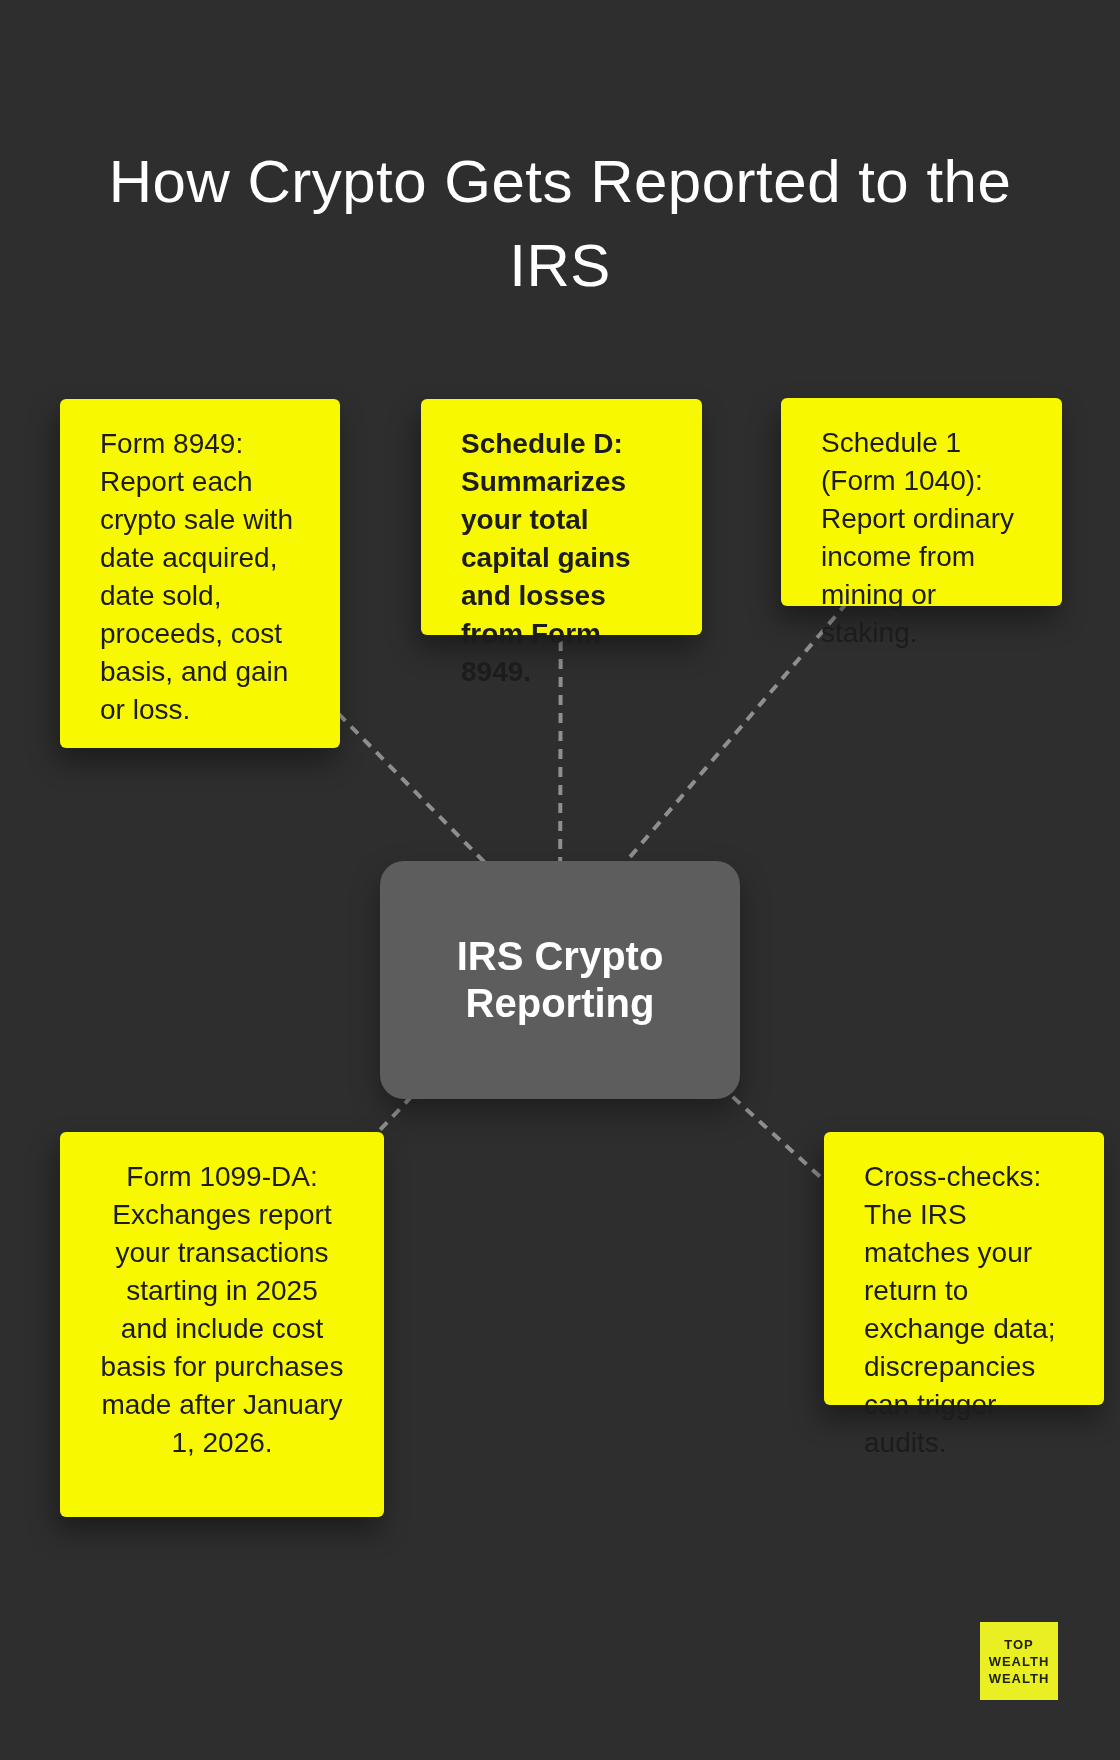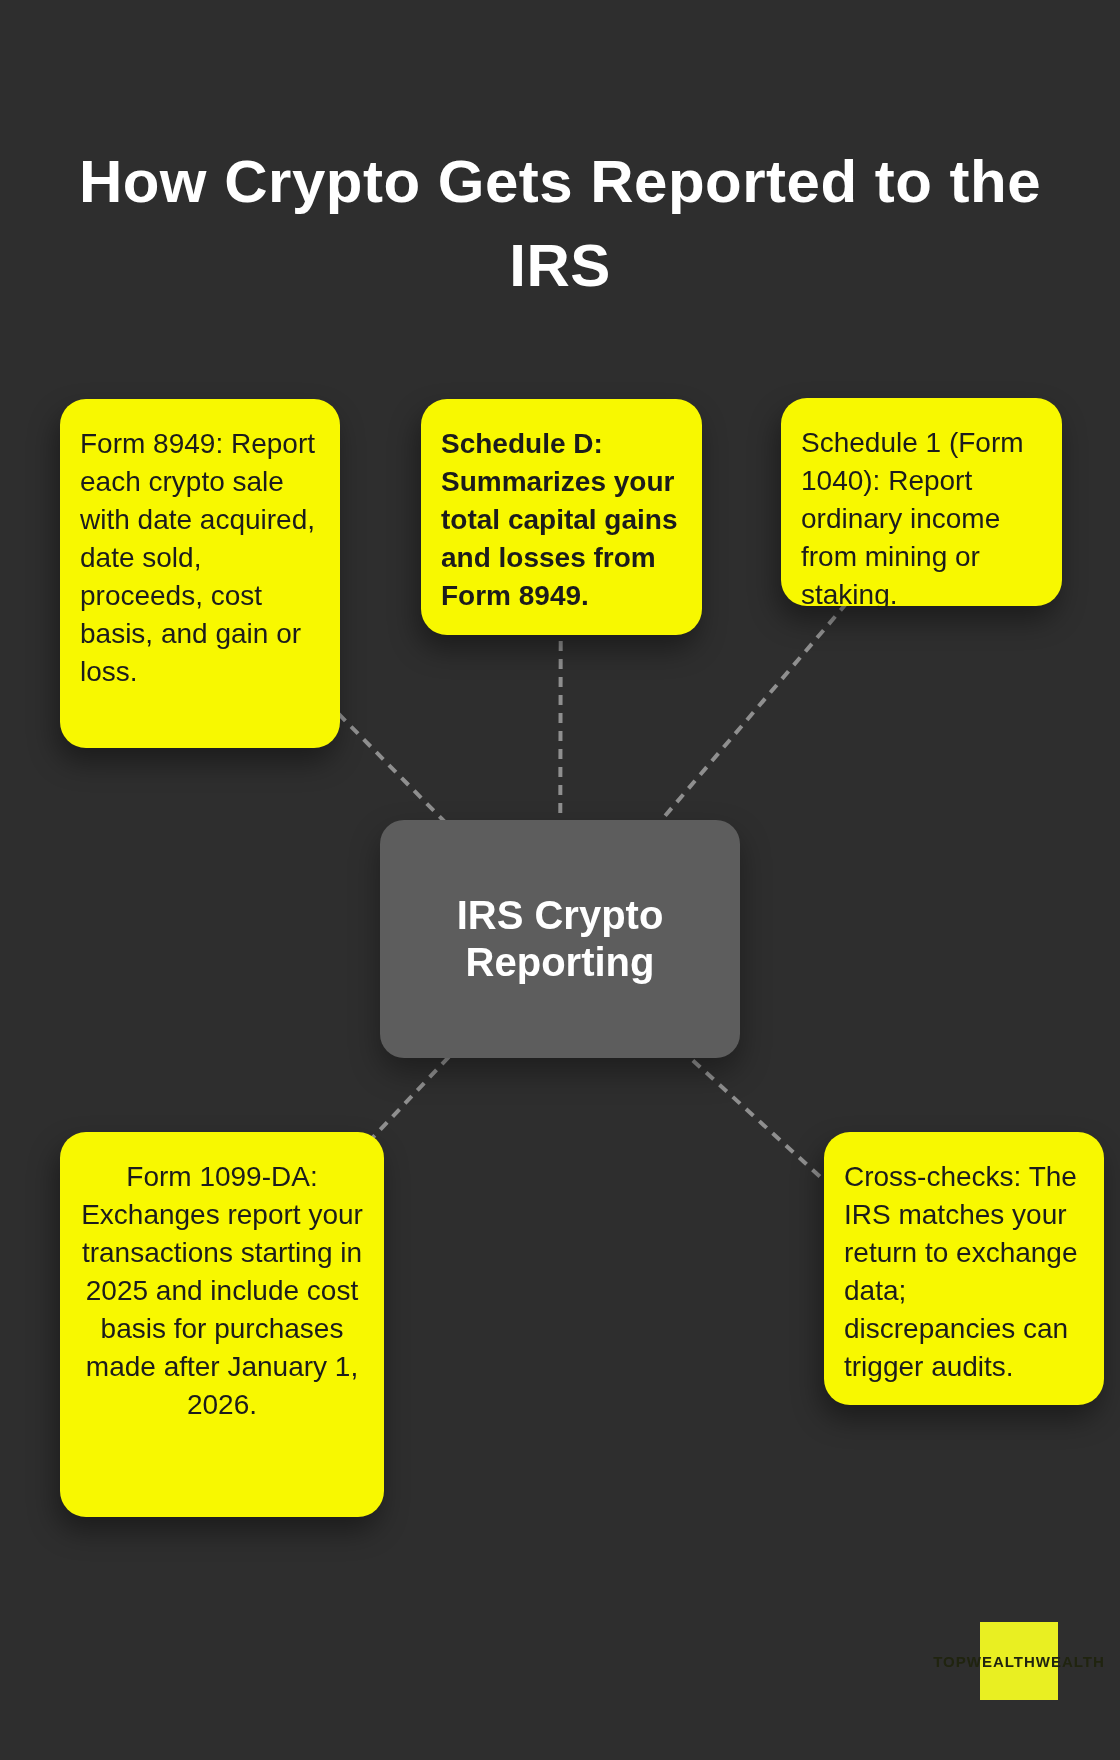--- a/index.html
+++ b/index.html
@@ -21,72 +21,72 @@
     background:var(--bg);
     overflow:hidden;
     margin:0 auto;
   }
   .title{
     position:absolute;
     top:100px;left:60px;width:1000px;
     text-align:center;
     color:var(--title-text);
     font-size:60px;
-    font-weight:700;
+    font-weight:400;
     line-height:84px;
     letter-spacing:0.5px;
   }
   .connectors{
     position:absolute;inset:0;
     width:1120px;height:1760px;
   }
   .connectors line{
     stroke:var(--connector);
     stroke-width:4;
     stroke-dasharray:10 8;
   }
   .card{
     position:absolute;
     background:var(--card-yellow);
-    border-radius:26px;
+    border-radius:6px;
     box-sizing:border-box;
-    padding:26px 20px;
+    padding:26px 40px;
     color:var(--card-text);
     font-size:28px;
     line-height:38px;
     box-shadow:-4px 14px 28px rgba(0,0,0,0.40);
   }
   .card-1{left:60px;top:399px;width:280px;height:349px;}
   .card-2{left:421px;top:399px;width:281px;height:236px;font-weight:bold;}
   .card-3{left:781px;top:398px;width:281px;height:208px;}
   .card-4{left:60px;top:1132px;width:324px;height:385px;text-align:center;}
   .card-5{left:824px;top:1132px;width:280px;height:273px;}
   .center-node{
     position:absolute;
-    left:380px;top:820px;width:360px;height:238px;
+    left:380px;top:861px;width:360px;height:238px;
     background:var(--node-gray);
     border-radius:24px;
     display:flex;align-items:center;justify-content:center;
     text-align:center;
     color:var(--node-text);
     font-size:40px;
     font-weight:700;
     line-height:47px;
     box-shadow:0 14px 30px rgba(0,0,0,0.35);
     padding:0 40px;
     box-sizing:border-box;
   }
   .logo{
     position:absolute;
     left:980px;top:1622px;width:78px;height:78px;
     background:var(--logo-yellow);
-    display:flex;flex-direction:row;
+    display:flex;flex-direction:column;
     align-items:center;justify-content:center;
     color:var(--logo-text);
-    font-size:15px;
+    font-size:13px;
     font-weight:700;
     line-height:17px;
     letter-spacing:1px;
     text-align:center;
   }
 </style>
 </head>
 <body>
 
 <div class="canvas">

